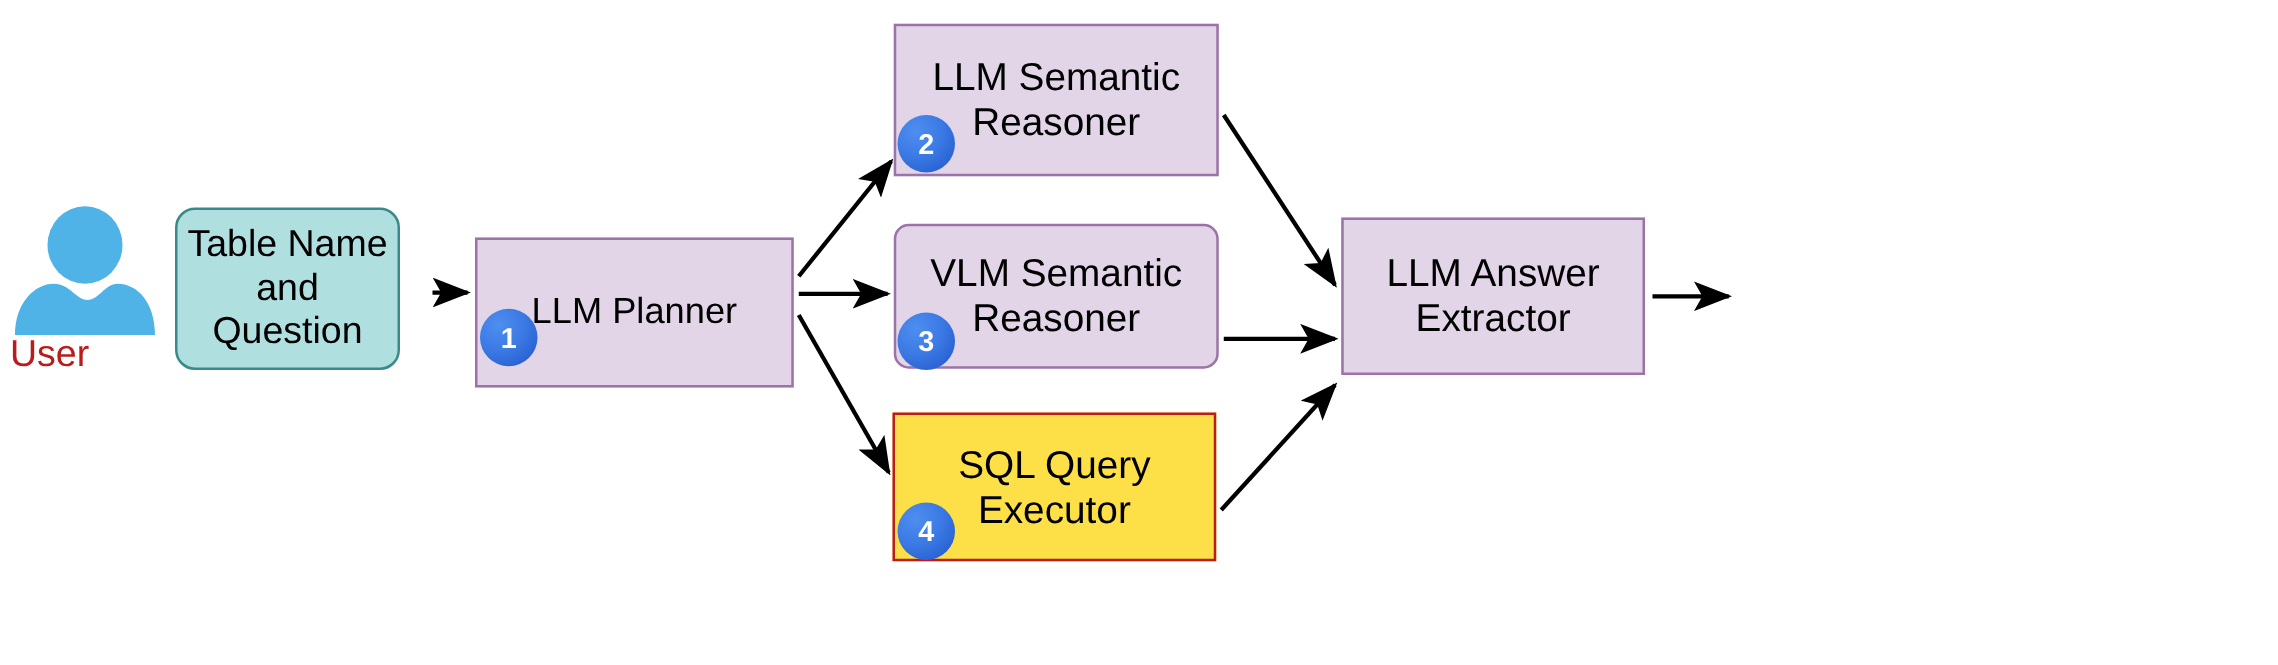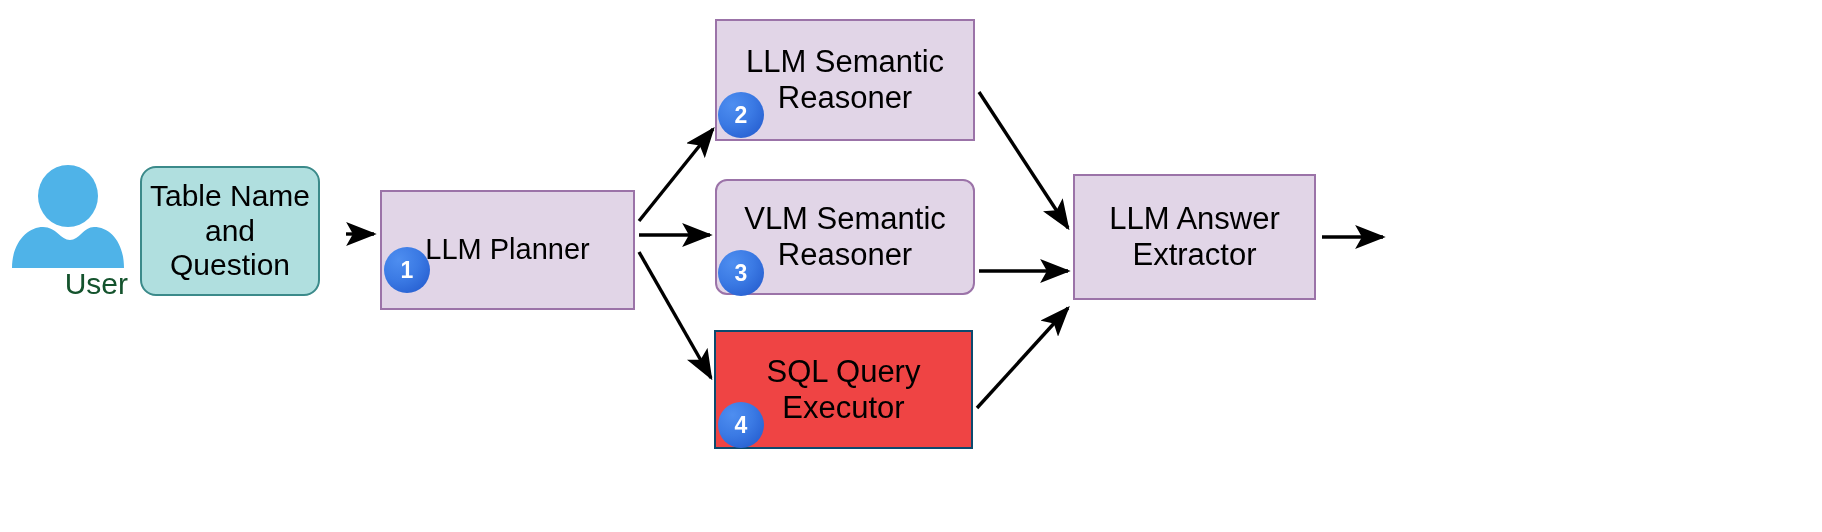--- a/index.html
+++ b/index.html
@@ -36,22 +36,22 @@
     color: #000000;
     line-height: 1.16;
     white-space: pre-line;
   }
   
   .proc-purple {
     background: #e1d5e7;
     border: 2px solid #9b73a8;
   }
   .proc-blue {
-    background: #ef4444;
-    border: 2px solid #0c4a6e;
+    background: #fde047;
+    border: 2px solid #b91c1c;
   }
   .proc-teal-round {
     background: #b0dfdf;
     border: 2px solid #3b8a8a;
     border-radius: 16px;
   }
   .ellipse-teal {
     background: #b5dedd;
     border: 2px solid #2f7f82;
     border-radius: 50%;
@@ -123,23 +123,23 @@
     left: 0;
     top: 0;
     width: 120px;
     height: 104px;
   }
   #user-label {
     position: absolute;
     left: 0;
     top: 103px;
     width: 120px;
-    text-align: right;
+    text-align: left;
     font-size: 30px;
-    color: #14532d;
+    color: #b91c1c;
   }
 </style>
 </head>
 <body>
 
 <div id="canvas">
 
   <svg class="edges" viewBox="0 0 1822 532" xmlns="http://www.w3.org/2000/svg">
     <defs>
       <marker id="arrowhead" markerWidth="9" markerHeight="7" refX="8.2" refY="3.5" orient="auto" markerUnits="strokeWidth">

